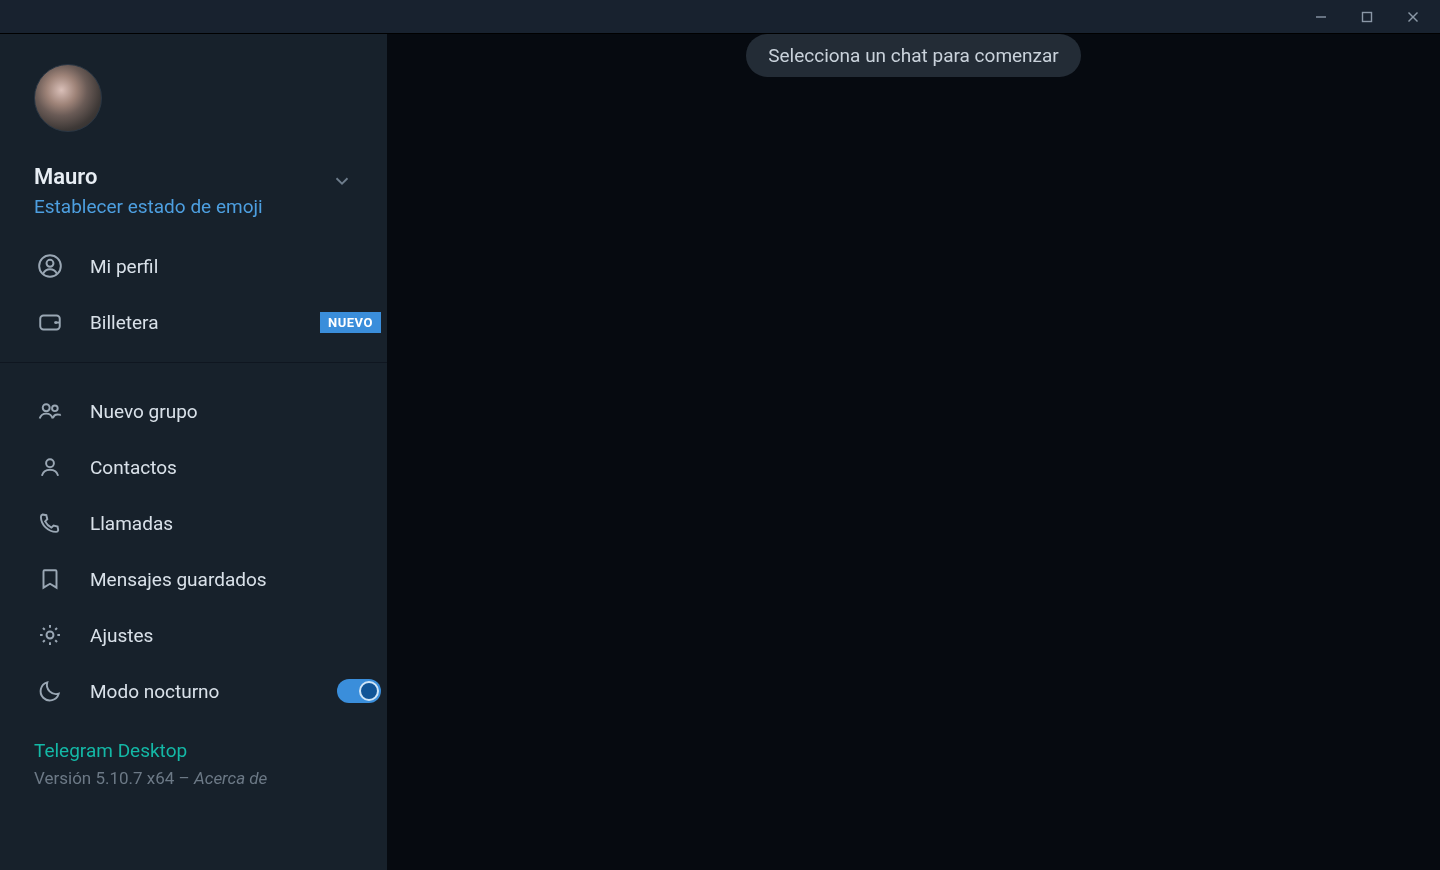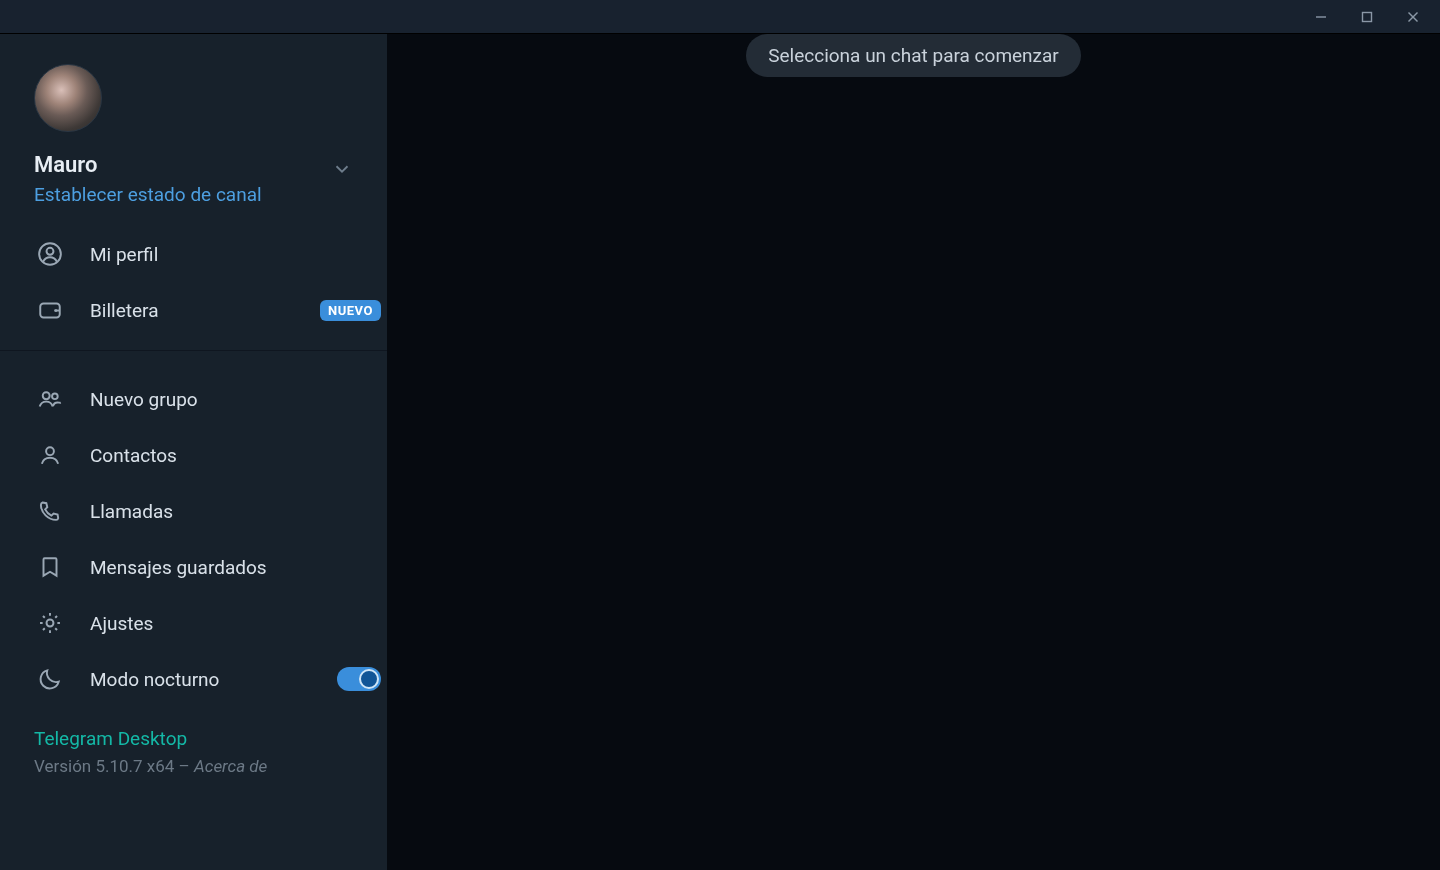--- a/index.html
+++ b/index.html
@@ -13,30 +13,30 @@
   
   .sb-scroll::-webkit-scrollbar { width:8px; }
   .sb-scroll::-webkit-scrollbar-track { background:transparent; }
   .sb-scroll::-webkit-scrollbar-thumb { background:#2e3a47; border-radius:4px; }
   .profile { padding:30px 34px 14px 34px; display:flex; flex-direction:column; position:relative; }
   .avatar {
     width:68px; height:68px; border-radius:50%;
     background:radial-gradient(circle at 40% 38%, #d9bfb8 0%, #9e8378 26%, #6a5b56 45%, #3d3836 70%, #2a2725 100%);
     border:1px solid #2b3744;
   }
-  .name-row { display:flex; align-items:flex-start; justify-content:space-between; margin-top:20px; }
+  .name-row { display:flex; align-items:flex-start; justify-content:space-between; margin-top:32px; }
   .user-name { color:#e8eef4; font-size:22px; font-weight:600; }
   .emoji-status { color:#4d9fe0; font-size:19px; margin-top:6px; cursor:pointer; }
   .chev { color:#6e7d8c; margin-top:6px; cursor:pointer; }
   .menu-list { padding:6px 0; }
   .menu-item { display:flex; align-items:center; height:56px; padding:0 6px 0 36px; color:#d9e1e9; font-size:19px; cursor:pointer; position:relative; }
   .menu-icon { width:28px; height:28px; margin-right:26px; color:#9aa7b4; flex-shrink:0; display:flex; align-items:center; justify-content:center; }
   .menu-icon svg { width:26px; height:26px; stroke:currentColor; fill:none; stroke-width:1.8; }
   .menu-label { flex:1; }
-  .badge-new { background:#3a8edb; color:#fff; font-size:13px; font-weight:700; padding:3px 8px 3px 8px; border-radius:6px; letter-spacing:.5px; }
+  .badge-new { background:#3a8edb; color:#fff; font-size:13px; font-weight:700; padding:3px 8px 3px 8px; border-radius:0; letter-spacing:.5px; }
   .divider { height:1px; background:#0f1620; margin:6px 0 14px 0; }
   .toggle { position:relative; width:44px; height:24px; border-radius:14px; background:#3a8edb; flex-shrink:0; cursor:pointer; }
   .toggle .knob { position:absolute; right:2px; top:2px; width:20px; height:20px; border-radius:50%; background:#115597; border:2px solid #cfe5f7; box-sizing:border-box; }
   .footer { padding:14px 34px 30px 34px; }
   .footer .app-name { color:#14b8a6; font-size:19px; }
   .footer .ver-line { color:#6c7986; font-size:17px; margin-top:6px; }
   .footer .about-link { color:#6c7986;font-style:italic; }
   .main { flex:1; background:#060a10; display:flex; align-items:flex-start; justify-content:center; }
   .placeholder { background:rgba(60,72,86,.55); color:#c9d2db; font-size:19px; padding:10px 22px; border-radius:22px; }
 </style>
@@ -65,21 +65,21 @@
 <div class="app">
 
   <aside class="sidebar">
     <div class="sb-scroll">
 
       <div class="profile">
         <div class="avatar"></div>
         <div class="name-row">
           <div>
             <div class="user-name">Mauro</div>
-            <div class="emoji-status">Establecer estado de canal</div>
+            <div class="emoji-status">Establecer estado de emoji</div>
           </div>
           <div class="chev">
             <svg width="22" height="22" viewBox="0 0 24 24" fill="none" stroke="currentColor" stroke-width="2">
                 <polyline points="6 9 12 15 18 9"></polyline>
               </svg>
           </div>
         </div>
       </div>
 
       <div class="menu-list">

